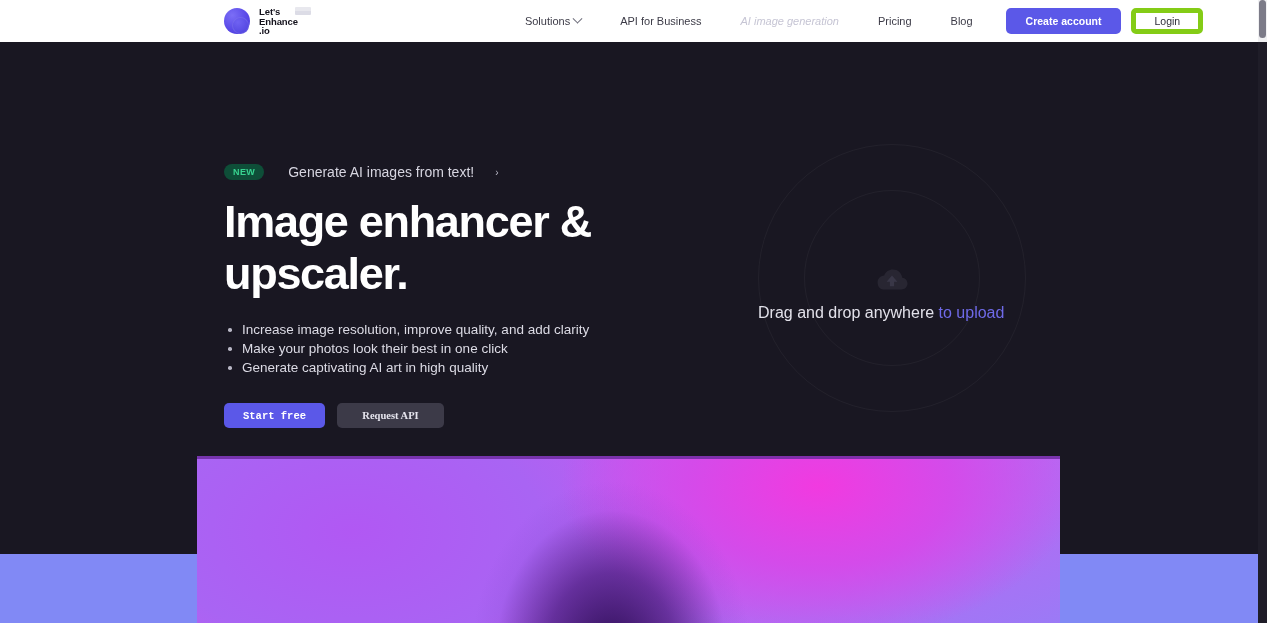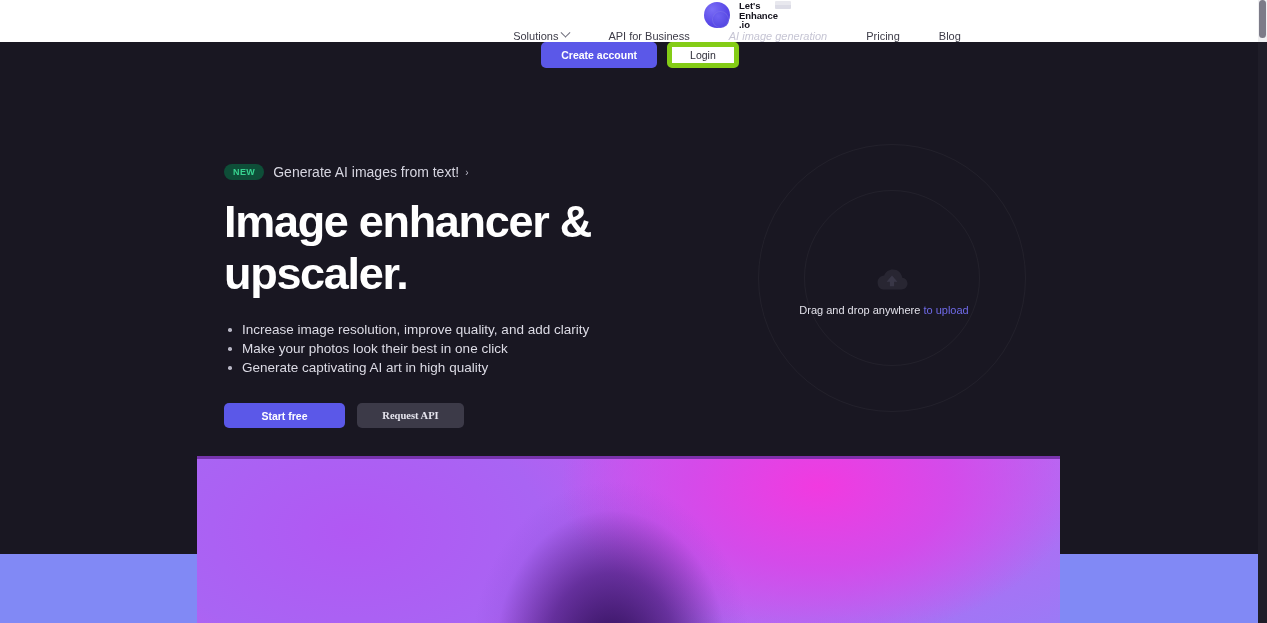--- a/index.html
+++ b/index.html
@@ -21,21 +21,20 @@
   
   .site-header {
     position: absolute;
     top: 0; left: 0;
     width: 1258px;
     height: 42px;
     background: #ffffff;
     display: flex;
     align-items: center;
     z-index: 20;
-    flex-direction: column;
   }
   .brand {
     display: flex;
     align-items: center;
     margin-left: 224px;
     height: 42px;
     text-decoration: none;
     cursor: pointer;
   }
   .brand-mark {
@@ -163,21 +162,21 @@
   }
   .hero-left {
     position: absolute;
     left: 224px;
     top: 119px;
     width: 540px;
   }
   .badge-row {
     display: inline-flex;
     align-items: center;
-    gap: 9px;
+    gap: 24px;
     cursor: pointer;
     margin-bottom: 16px;
   }
   .badge-new {
     background: #0e4e38;
     color: #38d390;
     font-size: 9px;
     font-weight: bold;
     letter-spacing: 0.4px;
     border-radius: 10px;
@@ -220,24 +219,24 @@
     background: #b9b8c6;
   }
   .cta-row { display: flex; gap: 12px; }
   .btn-start {
     background: #5b58e8;
     color: #ffffff;
     font-size: 10.5px;
     font-weight: bold;
     border: none;
     border-radius: 5px;
-    width: 121px;
+    width: 101px;
     height: 25px;
     cursor: pointer;
-    font-family: Liberation Sans, sans-serif;
+    font-family: Liberation Mono, monospace;
   }
   .btn-api {
     background: #3c3a48;
     color: #e6e5ee;
     font-size: 10.5px;
     font-weight: bold;
     border: none;
     border-radius: 5px;
     width: 107px;
     height: 25px;
@@ -265,22 +264,21 @@
     position: absolute;
     left: 50%; top: 122px;
     transform: translateX(-50%);
     width: 34px; height: 26px;
     opacity: 0.9;
   }
   .drop-text {
     position: absolute;
     left: 0; right: 16px;
     top: 160px;
-    text-align: center;
-    font-size: 11px;
+    font-size: 16px;
     color: #e2e1ea;
     white-space: nowrap;
   }
   .drop-link { color: #6f6ae8; cursor: pointer; }
 
   
   .showcase {
     position: absolute;
     left: 197px;
     top: 456px;

